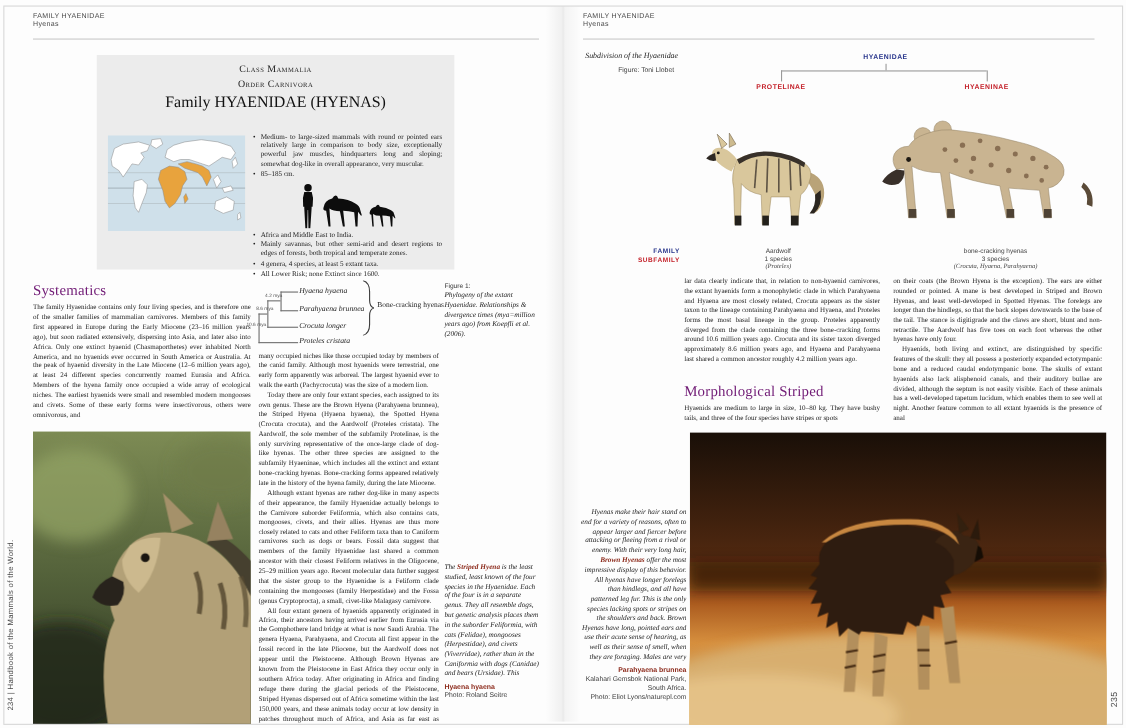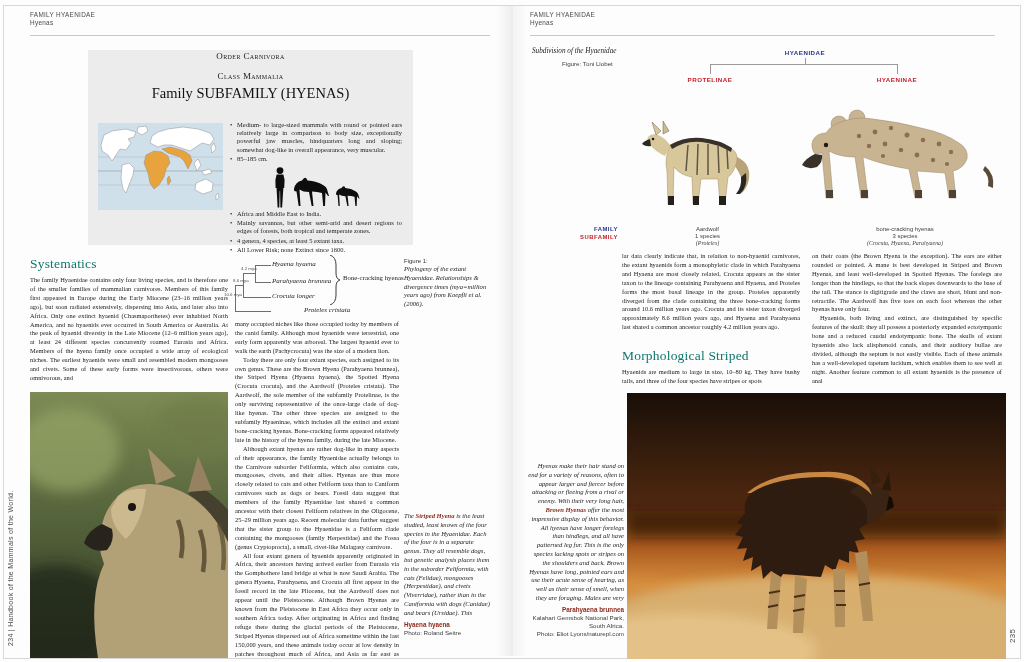--- a/index.html
+++ b/index.html
@@ -8,21 +8,21 @@
   .abs{position:absolute;}
   .frame{position:absolute;left:3px;top:5px;width:1016px;height:652px;border:1px solid #d8d8d8;}
   .gutter{position:absolute;left:496px;top:6px;width:32px;height:650px;
     background:linear-gradient(90deg,rgba(0,0,0,0) 0%,rgba(0,0,0,0.05) 45%,rgba(0,0,0,0.08) 50%,rgba(0,0,0,0.04) 55%,rgba(0,0,0,0) 100%);}
   .pghead{font-size:6.4px;line-height:8.4px;color:#4a4a4a;letter-spacing:.3px;}
   .rule{height:1px;background:#c9c9c9;}
   .body{font-family:"Liberation Serif",serif;font-size:6.4px;line-height:8.9px;
         text-align:justify;color:#1d1d1d;overflow:hidden;}
   .body p{margin:0;}
   .body p.ind{text-indent:8px;}
-  .h1{font-family:"Liberation Serif",serif;font-size:13.5px;color:#0f766e;letter-spacing:.2px;}
+  .h1{font-family:"Liberation Serif",serif;font-size:13.5px;color:#701a75;letter-spacing:.2px;}
   .infobox{background:#ececec;}
   .taxline{font-family:"Liberation Serif",serif;font-variant:small-caps;font-size:9px;
            line-height:13.5px;text-align:center;color:#222;letter-spacing:.4px;}
   .boxtitle{font-family:"Liberation Serif",serif;font-size:14.5px;text-align:center;color:#111;margin-top:2px;}
   .bullets{margin:0;padding:0;list-style:none;}
   .bullets li{font-family:"Liberation Serif",serif;font-size:6.5px;line-height:8.2px;
               text-align:justify;color:#1d1d1d;position:relative;padding-left:7px;margin-bottom:1px;}
   .bullets li:before{content:"•";position:absolute;left:0;top:0;}
   .cap{font-family:"Liberation Serif",serif;font-style:italic;font-size:6.6px;line-height:8.8px;color:#222;}
   .cap .redbold{font-weight:bold;color:#8c2a1b;}
@@ -50,23 +50,23 @@
 
 <div class="abs pghead" style="left:30px;top:11px;">
   <div>FAMILY HYAENIDAE</div>
   <div>Hyenas</div>
 </div>
 <div class="abs rule" style="left:30px;top:35px;width:460px;"></div>
 
 <div class="abs vtext" style="left:7px;top:428px;height:218px;">234  |  Handbook of the Mammals of the World.</div>
 
 <div class="abs infobox" style="left:88px;top:50px;width:325px;height:195px;">
+  <div class="taxline" style="margin-top:6px;">Class Mammalia</div>
   <div class="taxline">Order Carnivora</div>
-  <div class="taxline" style="margin-top:6px;">Class Mammalia</div>
-  <div class="boxtitle">Family SUBFAMILY (HYENAS)</div>
+  <div class="boxtitle">Family HYAENIDAE (HYENAS)</div>
 
   <svg class="abs" style="left:10px;top:73px;" width="125" height="87" viewBox="0 0 125 87">
     <rect width="125" height="87" fill="#cfe0ea"></rect>
     <line x1="0" y1="34" x2="125" y2="34" stroke="#adb6bc" stroke-width="0.5"></line>
     <line x1="0" y1="48" x2="125" y2="48" stroke="#8e989f" stroke-width="0.6"></line>
     <line x1="0" y1="62" x2="125" y2="62" stroke="#adb6bc" stroke-width="0.5"></line>
     <g fill="#ffffff" stroke="#8f8f8f" stroke-width="0.5" stroke-linejoin="round">
       <path d="M3,22 L6,12 L14,8 L28,6 L38,9 L36,14 L30,16 L33,20 L28,27 L22,26 L18,32 L14,38 L10,32 L4,28 Z"></path>
       <path d="M40,4 L48,3 L50,8 L44,12 L39,9 Z"></path>
       <path d="M24,42 L31,40 L36,45 L35,52 L31,62 L28,70 L25,66 L23,55 Z"></path>
@@ -143,21 +143,21 @@
       <path d="M170,138 q7,20 3,42" stroke="#564930" stroke-width="4.5" fill="none" opacity="0.85"></path>
       <path d="M189,132 q7,22 4,46" stroke="#564930" stroke-width="4.5" fill="none" opacity="0.7"></path>
     </g>
   </svg>
 </div>
 
 <div class="abs" style="left:235px;top:252px;width:166px;height:66px;">
   <span class="abs taxon" style="left:37px;top:8px;">Hyaena hyaena</span>
   <span class="abs taxon" style="left:37px;top:25px;">Parahyaena brunnea</span>
   <span class="abs taxon" style="left:37px;top:40px;">Crocuta longer</span>
-  <span class="abs taxon" style="left:37px;top:54px;margin-left:32px;">Proteles cristata</span>
+  <span class="abs taxon" style="left:37px;top:54px;">Proteles cristata</span>
   <div class="abs tline" style="left:20px;top:13px;width:16px;height:1px;"></div>
   <div class="abs tline" style="left:20px;top:30px;width:16px;height:1px;"></div>
   <div class="abs tline" style="left:20px;top:13px;width:1px;height:18px;"></div>
   <div class="abs tline" style="left:8px;top:21px;width:12px;height:1px;"></div>
   <div class="abs tline" style="left:8px;top:21px;width:1px;height:25px;"></div>
   <div class="abs tline" style="left:8px;top:45px;width:28px;height:1px;"></div>
   <div class="abs tline" style="left:0px;top:33px;width:8px;height:1px;"></div>
   <div class="abs tline" style="left:0px;top:33px;width:1px;height:27px;"></div>
   <div class="abs tline" style="left:0px;top:59px;width:36px;height:1px;"></div>
   <span class="abs mya" style="left:6px;top:14px;">4.2 mya</span>

